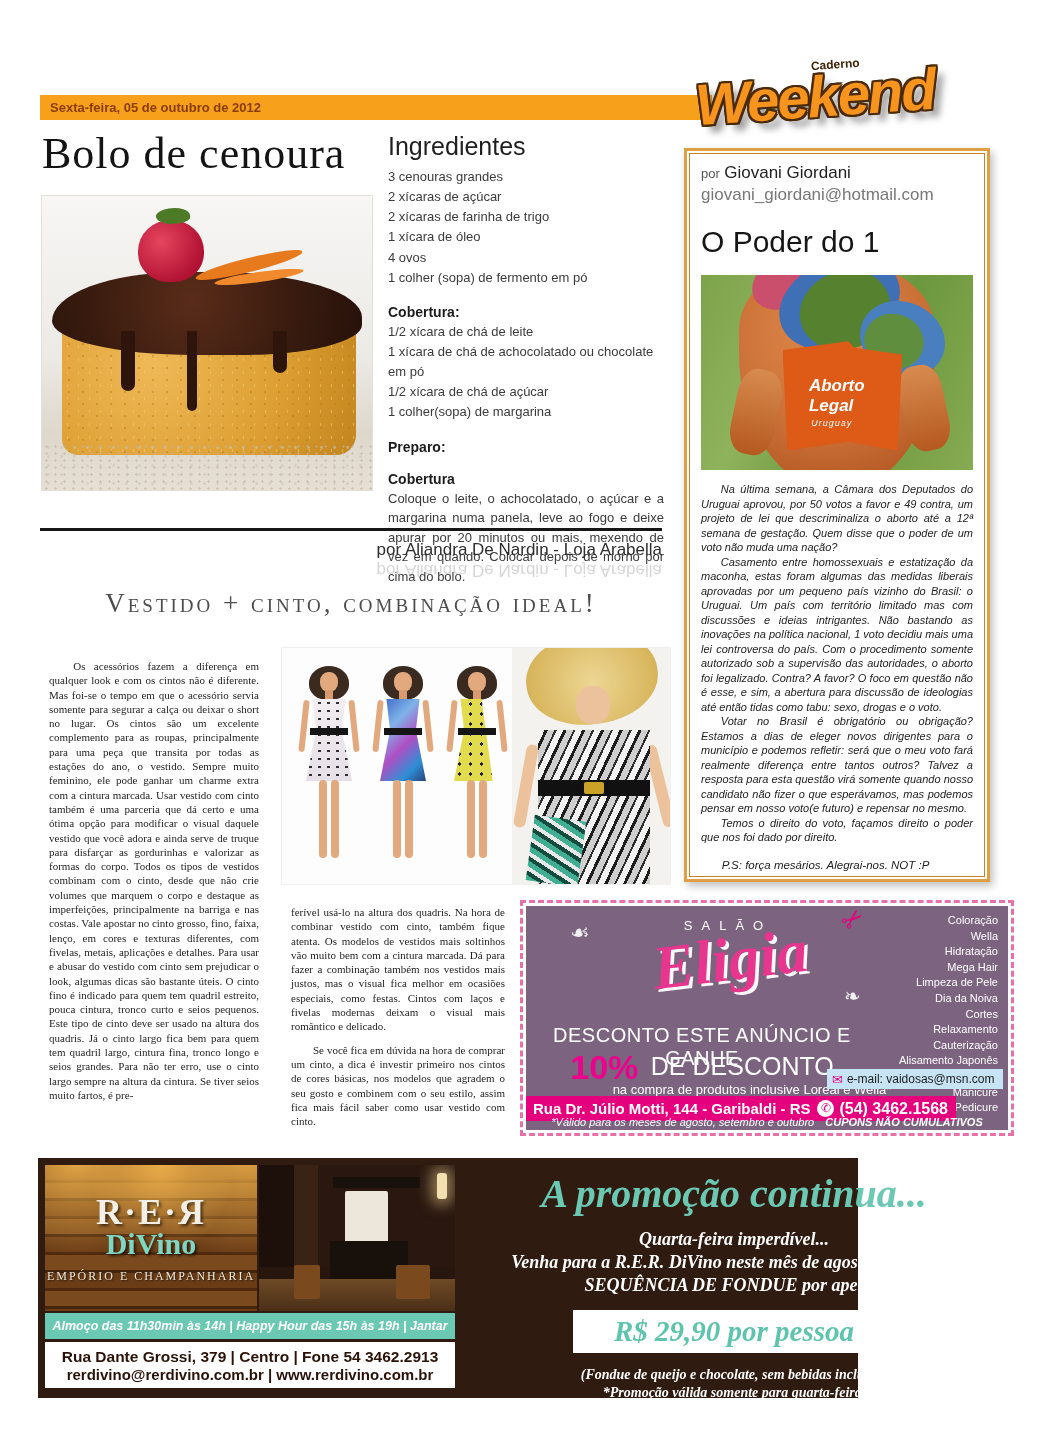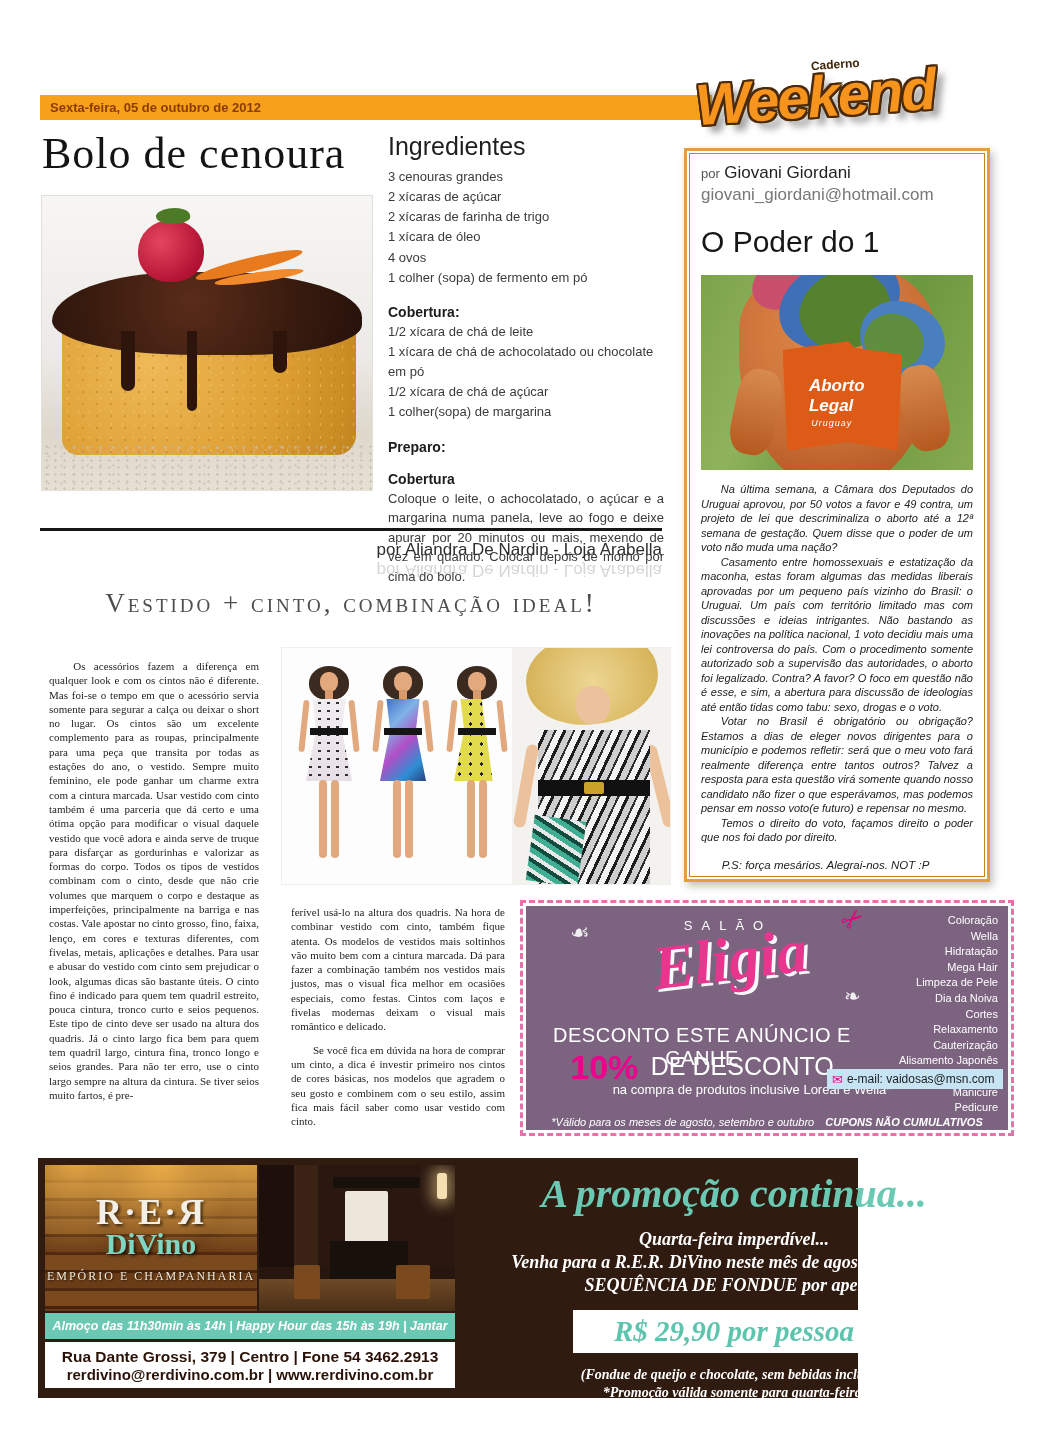--- a/index.html
+++ b/index.html
@@ -379,20 +379,25 @@
       <div class="salon-headline">DESCONTO ESTE ANÚNCIO E GANHE</div>
       <div class="salon-discount">
         <span class="pct">10%</span>
         <span class="lbl">DE DESCONTO</span>
       </div>
       <div class="salon-cond">na compra de produtos inclusive Loreal e Wella*</div>
       <div class="email-box">
         <span class="env">✉</span>
         <span>e-mail: vaidosas@msn.com</span>
       </div>
+      <div class="pink-bar">
+        <span class="addr">Rua Dr. Júlio Motti, 144 - Garibaldi - RS</span>
+        <span class="ph-ic">✆</span>
+        <span class="ph">(54) 3462.1568</span>
+      </div>
       <div class="salon-foot">
         <span>*Válido para os meses de agosto, setembro e outubro</span>
         <span class="coup">CUPONS NÃO CUMULATIVOS</span>
       </div>
     </div>
   </div>
 
   <div class="bottom-ad">
     <div class="wood">
       <div class="rer">R·E·Я</div>

